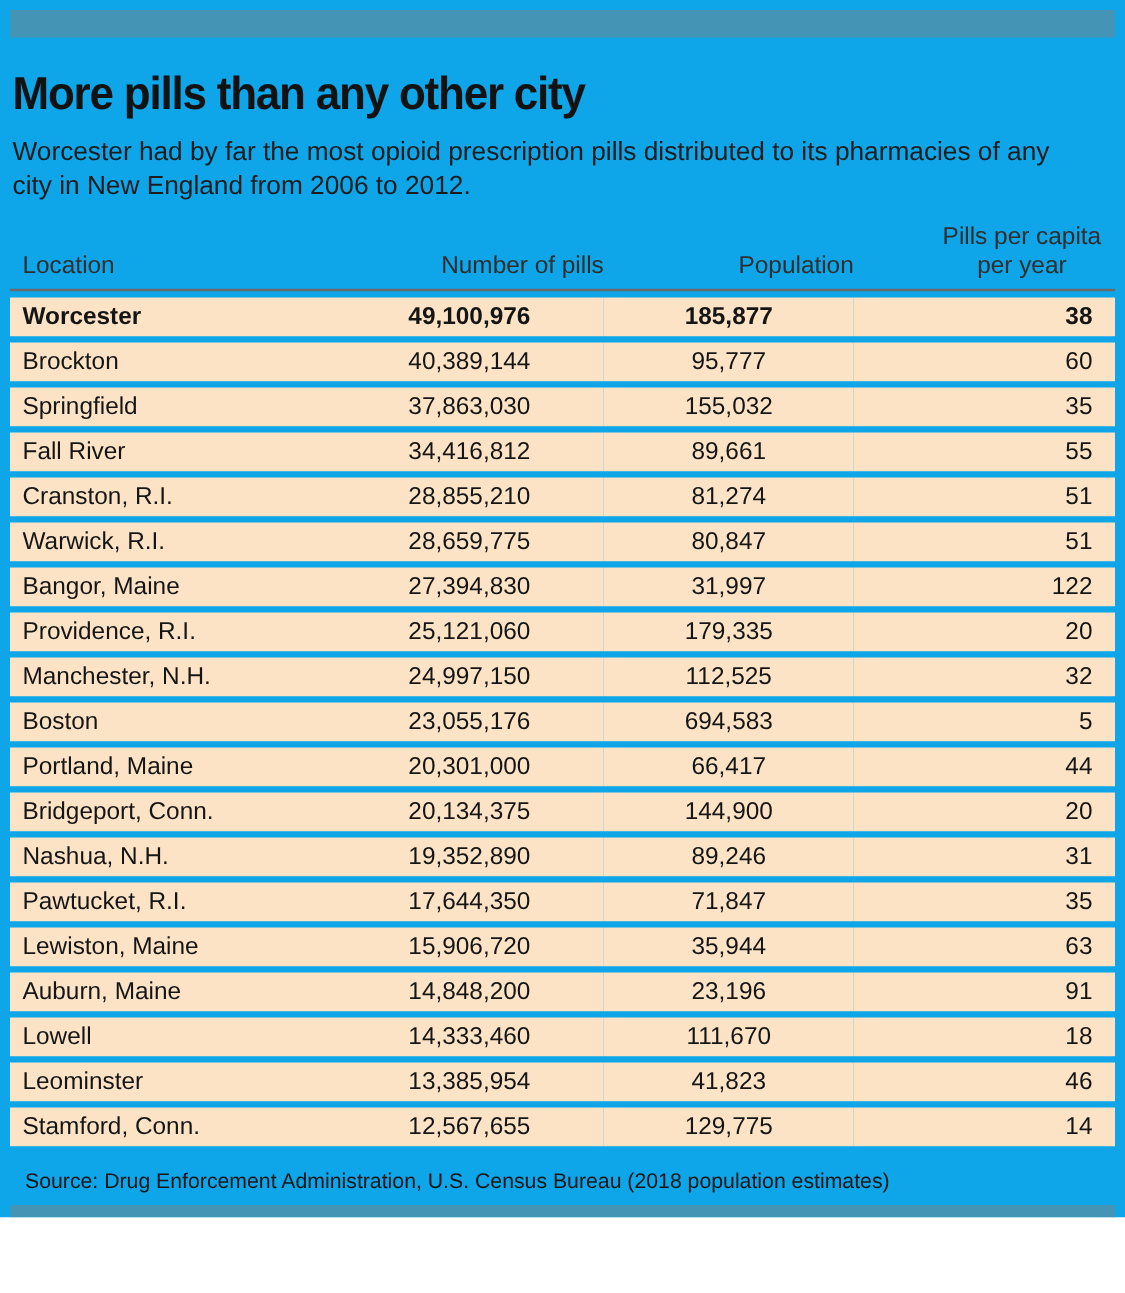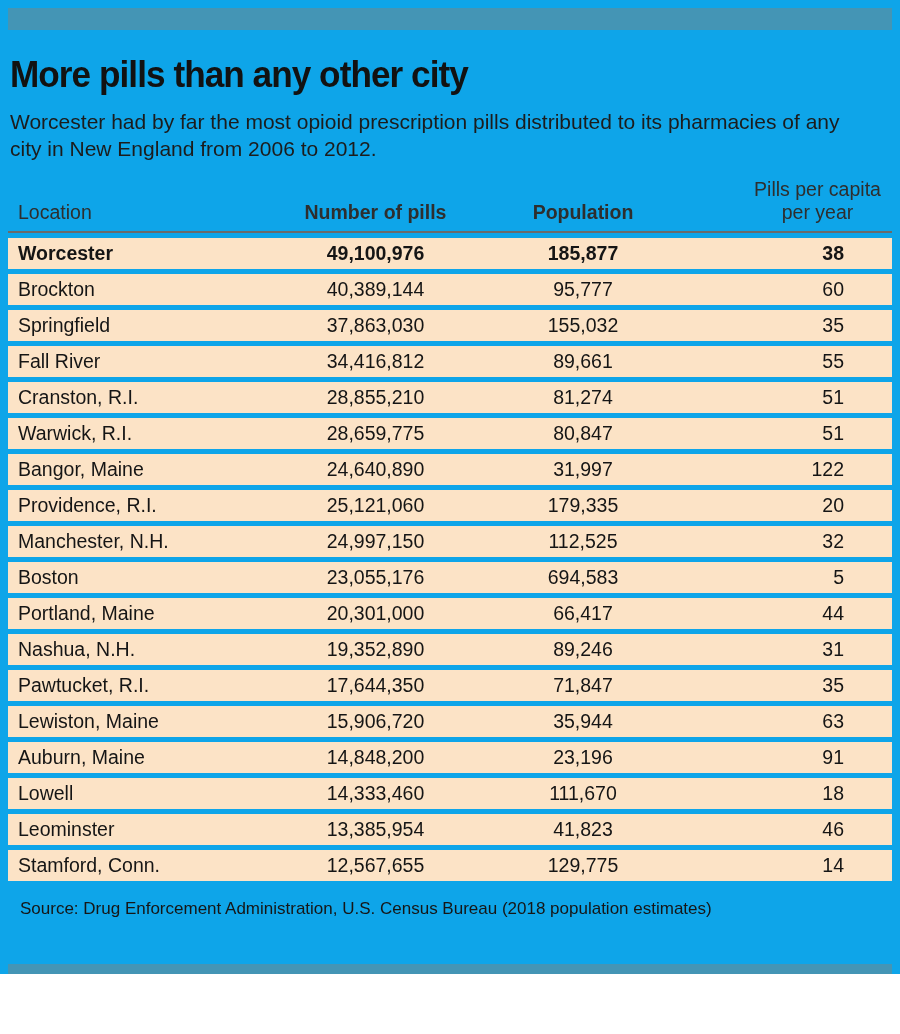--- a/index.html
+++ b/index.html
@@ -60,31 +60,31 @@
   thead th {
     font-weight: normal;
     color: #2e2e2e;
     font-size: 19.5px;
     vertical-align: bottom;
     padding-bottom: 7px;
     border-bottom: 2px solid #6b6b6b;
     line-height: 1.18;
   }
   thead th.h-location { text-align: left; padding-left: 10px; }
-  thead th.h-pills, thead th.h-population { text-align: center; padding-right: 0; font-weight: bold; }
+  thead th.h-pills, thead th.h-population { text-align: right; padding-right: 0; }
   thead th.h-percapita { text-align: center; padding-left: 60px; }
   tbody td {
     background: #fce3c6;
     height: 31px;
     vertical-align: middle;
     color: #151515;
   }
   tbody td.cell-location { text-align: left; padding-left: 10px; }
   tbody td.cell-pills, tbody td.cell-population { text-align: center; padding-right: 0; }
-  tbody td.cell-percapita { text-align: right; padding-right: 48px; }
+  tbody td.cell-percapita { text-align: right; padding-right: 18px; }
   tbody tr.bold td { font-weight: bold; }
   .source-line {
     margin: 13px 10px 0 20px;
     font-size: 17px;
     color: #161616;
   }
 </style>
 </head>
 <body>
 
@@ -146,21 +146,21 @@
     <td class="cell-percapita">51</td>
   </tr>
         <tr>
     <td class="cell-location">Warwick, R.I.</td>
     <td class="cell-pills">28,659,775</td>
     <td class="cell-population">80,847</td>
     <td class="cell-percapita">51</td>
   </tr>
         <tr>
     <td class="cell-location">Bangor, Maine</td>
-    <td class="cell-pills">24,640,890</td>
+    <td class="cell-pills">27,394,830</td>
     <td class="cell-population">31,997</td>
     <td class="cell-percapita">122</td>
   </tr>
         <tr>
     <td class="cell-location">Providence, R.I.</td>
     <td class="cell-pills">25,121,060</td>
     <td class="cell-population">179,335</td>
     <td class="cell-percapita">20</td>
   </tr>
         <tr>
@@ -175,20 +175,26 @@
     <td class="cell-population">694,583</td>
     <td class="cell-percapita">5</td>
   </tr>
         <tr>
     <td class="cell-location">Portland, Maine</td>
     <td class="cell-pills">20,301,000</td>
     <td class="cell-population">66,417</td>
     <td class="cell-percapita">44</td>
   </tr>
         <tr>
+    <td class="cell-location">Bridgeport, Conn.</td>
+    <td class="cell-pills">20,134,375</td>
+    <td class="cell-population">144,900</td>
+    <td class="cell-percapita">20</td>
+  </tr>
+        <tr>
     <td class="cell-location">Nashua, N.H.</td>
     <td class="cell-pills">19,352,890</td>
     <td class="cell-population">89,246</td>
     <td class="cell-percapita">31</td>
   </tr>
         <tr>
     <td class="cell-location">Pawtucket, R.I.</td>
     <td class="cell-pills">17,644,350</td>
     <td class="cell-population">71,847</td>
     <td class="cell-percapita">35</td>

